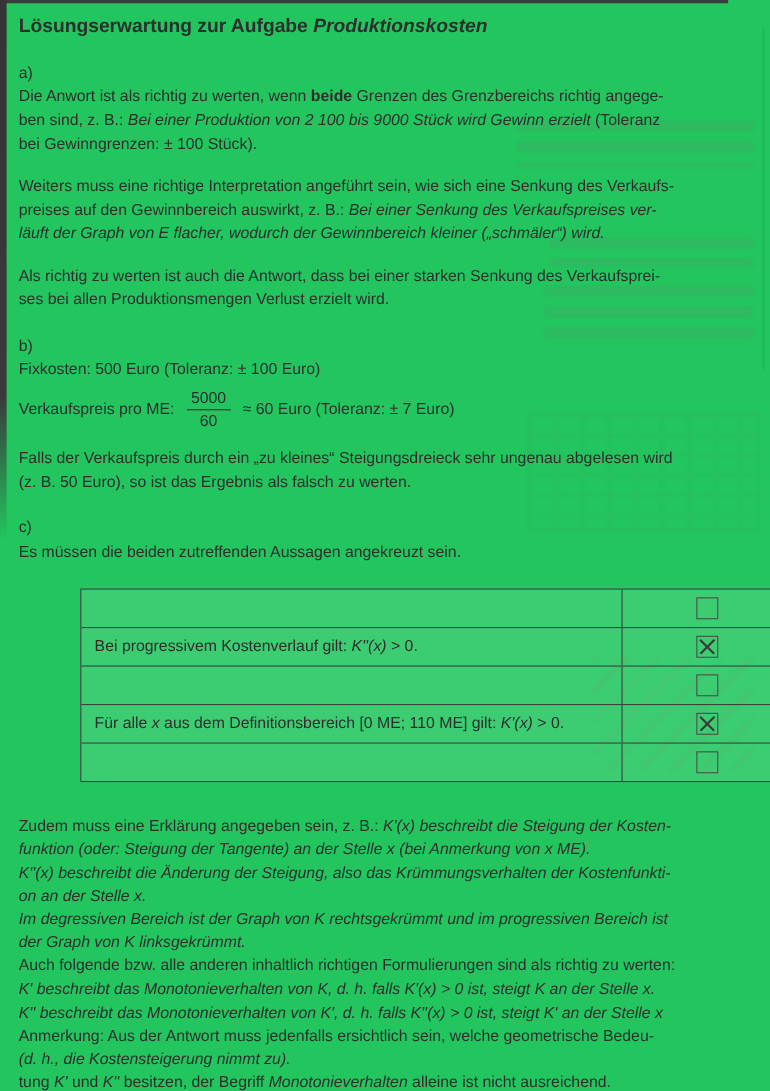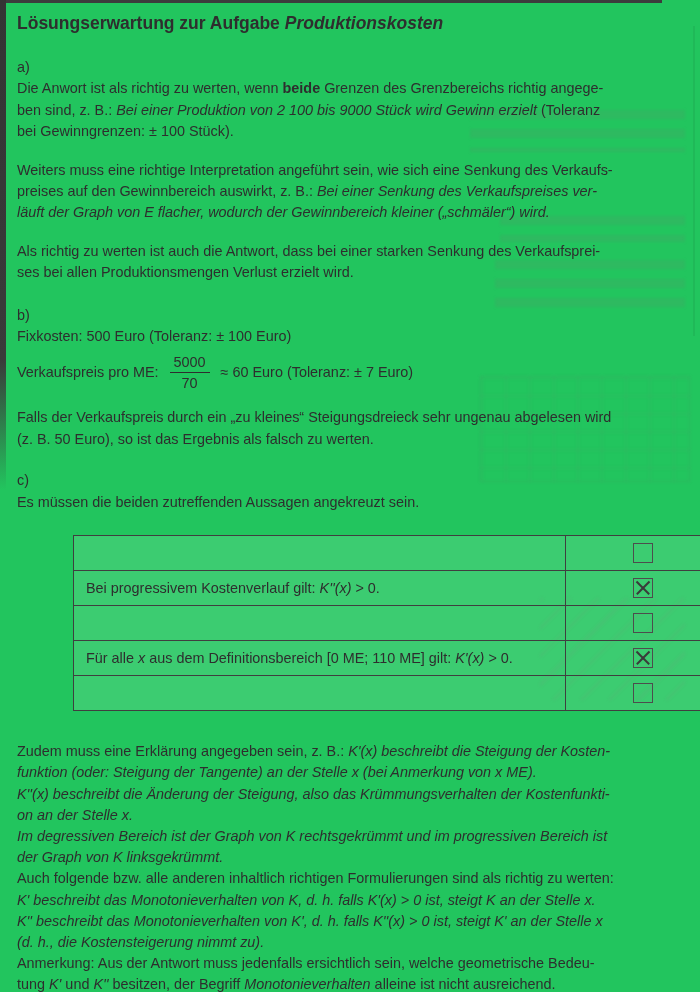--- a/index.html
+++ b/index.html
@@ -116,21 +116,21 @@
 
     <div class="para" style="margin-bottom:0;">
         <div class="tline"><span class="s-n">b)</span></div>
         <div class="tline"><span class="s-n">Fixkosten: 500 Euro (Toleranz: ± 100 Euro)</span></div>
       </div>
 
     <div class="formula-row">
       <span>Verkaufspreis pro ME: </span>
       <span class="fraction">
         <span class="num">5000</span>
-        <span class="den">70</span>
+        <span class="den">60</span>
       </span>
       <span> ≈ 60 Euro (Toleranz: ± 7 Euro)</span>
     </div>
 
     <div class="para para-falls">
         <div class="tline"><span class="s-n">Falls der Verkaufspreis durch ein „zu kleines“ Steigungsdreieck sehr ungenau abgelesen wird</span></div>
         <div class="tline"><span class="s-n">(z. B. 50 Euro), so ist das Ergebnis als falsch zu werten.</span></div>
       </div>
 
     <div class="para section-c">
@@ -174,19 +174,19 @@
     <div class="para closing">
         <div class="tline"><span class="s-n">Zudem muss eine Erklärung angegeben sein, z. B.: </span><span class="s-i">K'(x) beschreibt die Steigung der Kosten-</span></div>
         <div class="tline"><span class="s-i">funktion (oder: Steigung der Tangente) an der Stelle x (bei Anmerkung von x ME).</span></div>
         <div class="tline"><span class="s-i">K''(x) beschreibt die Änderung der Steigung, also das Krümmungsverhalten der Kostenfunkti-</span></div>
         <div class="tline"><span class="s-i">on an der Stelle x.</span></div>
         <div class="tline"><span class="s-i">Im degressiven Bereich ist der Graph von K rechtsgekrümmt und im progressiven Bereich ist</span></div>
         <div class="tline"><span class="s-i">der Graph von K linksgekrümmt.</span></div>
         <div class="tline"><span class="s-n">Auch folgende bzw. alle anderen inhaltlich richtigen Formulierungen sind als richtig zu werten:</span></div>
         <div class="tline"><span class="s-i">K' beschreibt das Monotonieverhalten von K, d. h. falls K'(x) &gt; 0 ist, steigt K an der Stelle x.</span></div>
         <div class="tline"><span class="s-i">K'' beschreibt das Monotonieverhalten von K', d. h. falls K''(x) &gt; 0 ist, steigt K' an der Stelle x</span></div>
+        <div class="tline"><span class="s-n">Anmerkung: Aus der Antwort muss jedenfalls ersichtlich sein, welche geometrische Bedeu-</span></div>
         <div class="tline"><span class="s-i">(d. h., die Kostensteigerung nimmt zu).</span></div>
-        <div class="tline"><span class="s-n">Anmerkung: Aus der Antwort muss jedenfalls ersichtlich sein, welche geometrische Bedeu-</span></div>
         <div class="tline"><span class="s-n">tung </span><span class="s-i">K'</span><span class="s-n"> und </span><span class="s-i">K''</span><span class="s-n"> besitzen, der Begriff </span><span class="s-i">Monotonieverhalten</span><span class="s-n"> alleine ist nicht ausreichend.</span></div>
       </div>
 
   </div>
 </div>
 
 </body></html>

